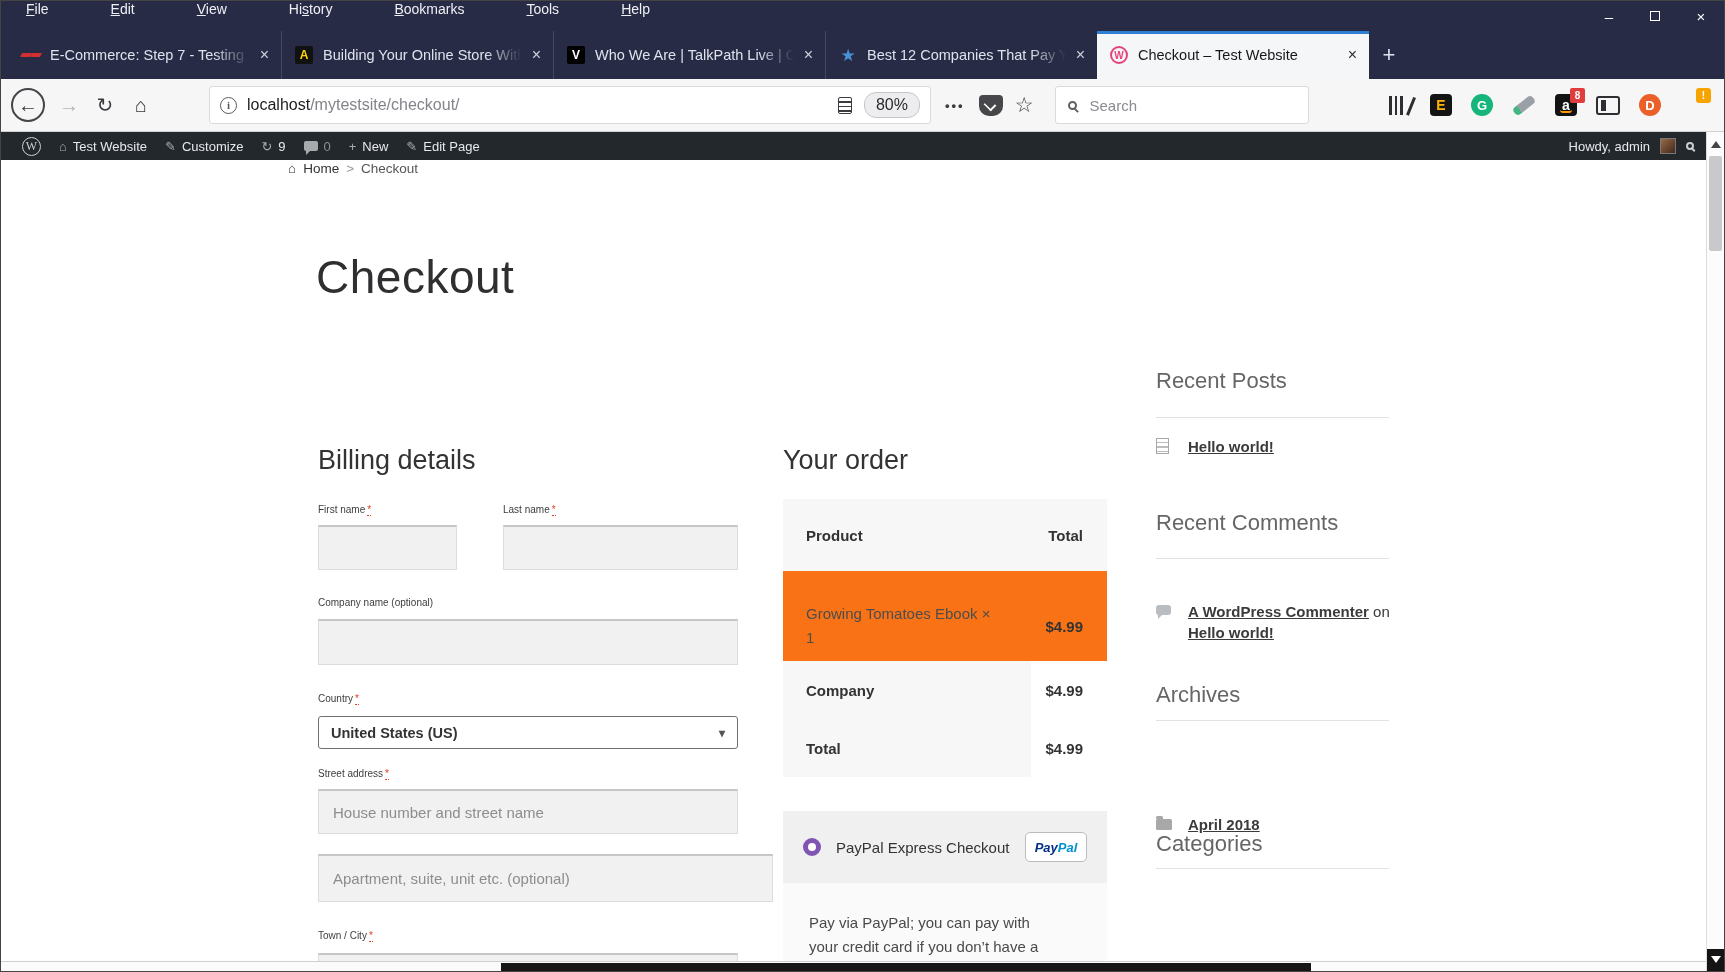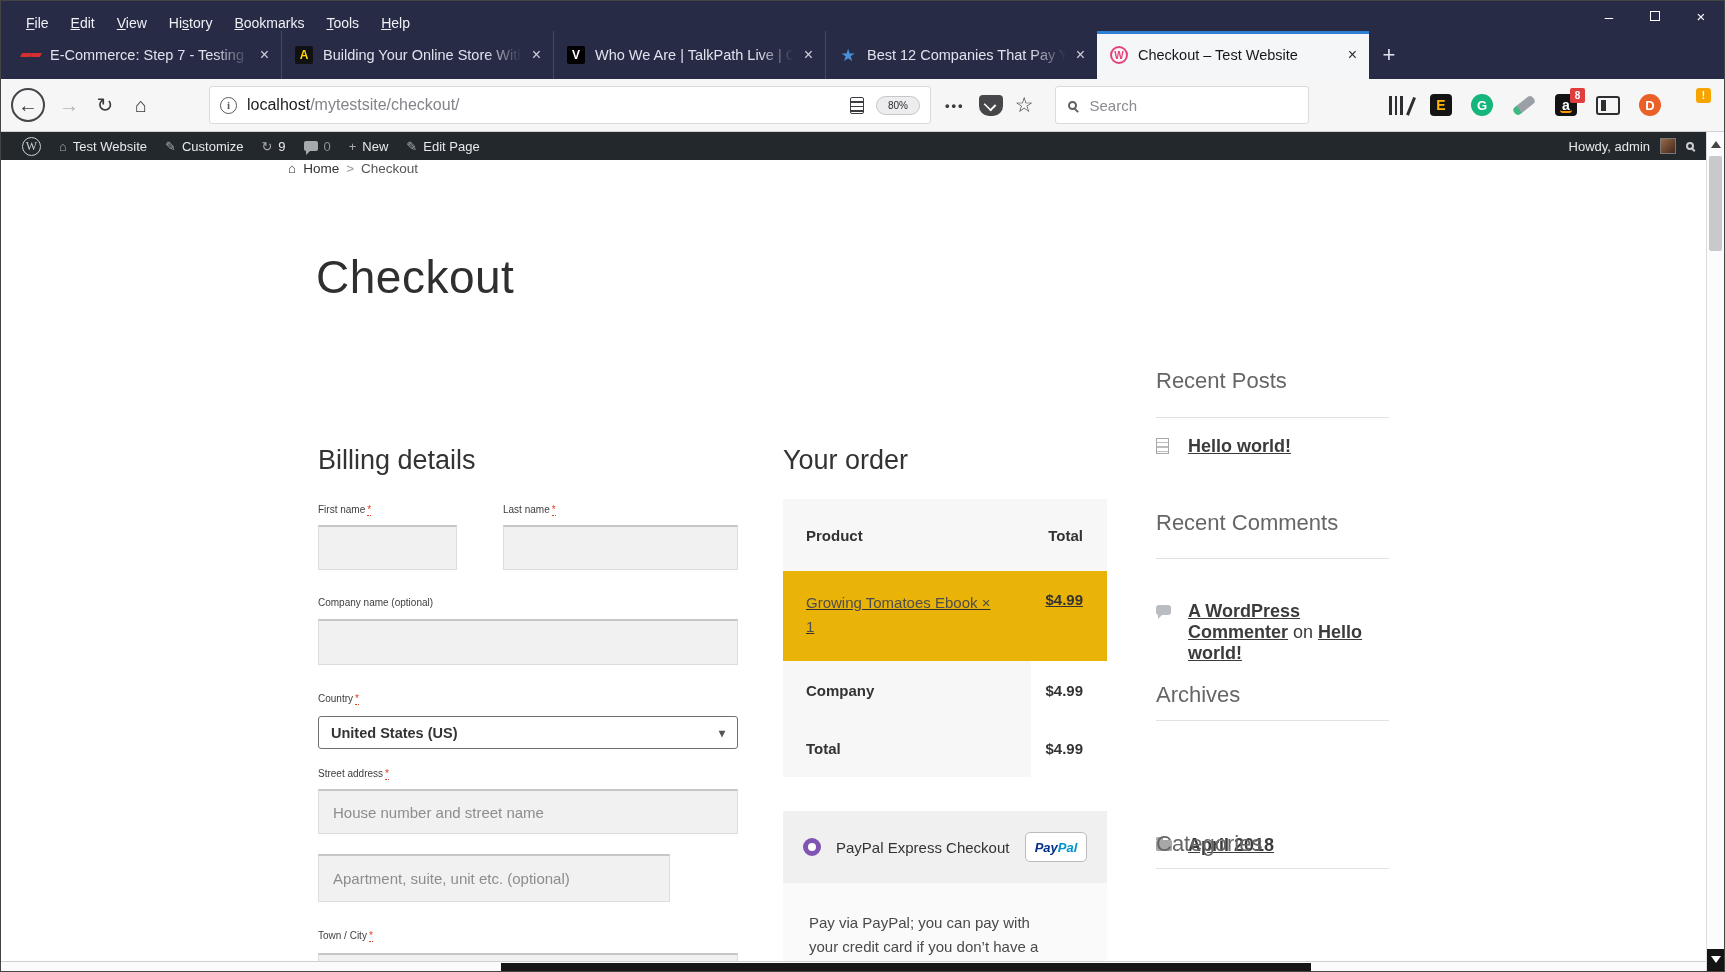--- a/index.html
+++ b/index.html
@@ -2,21 +2,21 @@
 <html><head>
 <meta charset="utf-8">
 <style>
   html,body{margin:0;padding:0;background:#888;}
   .screen{position:relative;width:1725px;height:972px;background:#fff;overflow:hidden;
     font-family:"Liberation Sans",sans-serif;border:1px solid #444;box-sizing:border-box;}
   .screen *{box-sizing:border-box;}
 
   
   .menubar{position:absolute;top:0;left:0;right:0;height:30px;background:#272b45;
-    display:flex;align-items:flex-end;padding-left:14px;color:#eef0f4;font-size:14px;}
+    display:flex;align-items:flex-start;padding-left:14px;color:#eef0f4;font-size:14px;gap:40px;}
   .menu-item{padding:0 11px;cursor:default;}
   .menu-item .u{text-decoration:underline;}
   .win-controls{position:absolute;right:0;top:0;height:30px;display:flex;}
   .win-btn{width:46px;height:30px;display:flex;align-items:center;justify-content:center;color:#fff;font-size:15px;}
   .max-box{width:10px;height:10px;border:1.5px solid #fff;}
 
   
   .tabbar{position:absolute;top:30px;left:0;right:0;height:48px;background:#272b45;display:flex;align-items:stretch;padding-left:8px;}
   .tab{width:272px;display:flex;align-items:center;padding:0 8px 0 12px;color:#dfe2ec;font-size:14.5px;position:relative;border-left:1px solid rgba(255,255,255,.14);}
   .tab:first-child{border-left:none;}
@@ -41,21 +41,21 @@
   .nav-btn.back{border:2px solid #45454a;border-radius:50%;width:34px;height:34px;margin-right:6px;}
   .nav-btn.fwd{color:#b4b4b8;}
   .urlbar{margin-left:50px;width:722px;height:38px;background:#fff;border:1px solid #dadade;border-radius:3px;
     display:flex;align-items:center;padding:0 10px;flex:none;}
   .info-ic{width:17px;height:17px;border:1.5px solid #5a5a5e;border-radius:50%;color:#5a5a5e;font-size:11px;font-weight:bold;
     display:flex;align-items:center;justify-content:center;flex:none;font-family:"Liberation Serif",serif;}
   .url-text{margin-left:10px;font-size:16px;color:#1c1c20;white-space:nowrap;}
   .url-text .path{color:#83838a;}
   .reader-icon{width:14px;height:17px;border:1.5px solid #3c3c40;background:
     repeating-linear-gradient(#fff 0 3px,#3c3c40 3px 4.5px);border-radius:2px;margin:0 12px 0 auto;flex:none;}
-  .zoom-pill{border:1px solid #c6c6ca;background:#ededf0;border-radius:12px;padding:3px 11px;font-size:10px;color:#2b2b2e;flex:none;}
+  .zoom-pill{border:1px solid #c6c6ca;background:#ededf0;border-radius:12px;padding:3px 11px;font-size:16px;color:#2b2b2e;flex:none;}
   .pageaction{margin-left:14px;font-size:13px;letter-spacing:2px;color:#3c3c40;font-weight:bold;flex:none;}
   .pocket-icon{width:24px;height:21px;background:#47464b;border-radius:4px 4px 10px 10px;margin-left:14px;position:relative;flex:none;}
   .pocket-icon::after{content:"";position:absolute;left:6px;top:5px;width:8px;height:8px;border-right:2.5px solid #fff;border-bottom:2.5px solid #fff;transform:rotate(45deg) scaleY(.8);}
   .star-btn{font-size:21px;color:#3c3c40;margin-left:12px;flex:none;}
   .searchbar{margin-left:22px;width:254px;height:38px;background:#fff;border:1px solid #dadade;border-radius:3px;
     display:flex;align-items:center;padding:0 12px;flex:none;color:#8a8a90;font-size:15px;}
   .lens{width:9px;height:9px;border:2px solid #5f5f64;border-radius:50%;position:relative;flex:none;}
   .lens::after{content:"";position:absolute;width:2px;height:6px;background:#5f5f64;right:-2px;bottom:-5px;transform:rotate(-45deg);}
   .searchbar .ph{margin-left:12px;}
   .ext-cluster{margin-left:auto;display:flex;align-items:center;gap:19px;padding-right:12px;}
@@ -108,21 +108,21 @@
   .f-input{background:#f1f1f1;border:1px solid #dcdcdc;border-top:2px solid #c6c6c6;width:100%;height:100%;
     font-family:"Liberation Sans",sans-serif;font-size:15px;color:#333;padding:0 14px;outline:none;}
   .f-input::placeholder{color:#8d8d8d;opacity:1;}
   .country-sel{background:#fff;border:1px solid #707070;border-radius:3px;display:flex;align-items:center;
     padding:0 12px;font-size:14.5px;font-weight:bold;color:#333;}
   .country-sel .caret{margin-left:auto;color:#555;font-size:12px;}
 
   .order-table{left:782px;top:339px;width:324px;font-size:15px;color:#333;}
   .ot-row{display:flex;align-items:center;}
   .ot-head{height:72px;background:#f7f7f7;font-weight:bold;}
-  .ot-item{height:90px;background:#eab308;align-items:flex-start;padding-top:20px;text-decoration:underline;}
+  .ot-item{height:90px;background:#f97316;align-items:center;padding-top:20px;}
   .ot-sub,.ot-tot{height:58px;}
   .ot-left{width:248px;padding-left:23px;}
   .ot-sub .ot-left,.ot-tot .ot-left{background:#f7f7f7;height:100%;display:flex;align-items:center;font-weight:bold;}
   .ot-right{flex:1;text-align:right;padding-right:24px;font-weight:bold;}
   .ot-item .ot-left{line-height:24px;color:#4d4d4d;}
   .payment-box{left:782px;top:651px;width:324px;height:184px;background:#fafafa;}
   .pay-row{height:72px;background:#f0f0f0;display:flex;align-items:center;padding:0 20px;}
   .radio{width:18px;height:18px;border-radius:50%;background:#fff;border:5.5px solid #7f54b3;flex:none;}
   .pay-label{margin-left:15px;font-size:15px;color:#333;}
   .pp-btn{margin-left:auto;width:62px;height:30px;background:#fff;border:1px solid #bbb;border-radius:5px;
@@ -132,21 +132,21 @@
   .pay-note{padding:28px 20px 0 26px;font-size:15px;color:#4a4a4a;line-height:24px;width:300px;}
 
   
   .sb-search{left:1155px;top:109px;width:233px;height:42px;background:#f3f3f3;border:1px solid #e0e0e0;border-top:1px solid #8f8f8f;
     display:flex;align-items:center;padding:0 14px;color:#8a8a8a;font-size:14.5px;}
   .sb-search .lens{border-color:#333;}
   .sb-search .lens::after{background:#333;}
   .sb-search .ph{margin-left:11px;}
   .sb-head{font-size:22px;font-weight:300;color:#666;}
   .sb-div{width:233px;border-top:1px solid #e2e2e2;height:0;}
-  .sb-item{width:240px;padding-left:32px;position:relative;font-size:18px;line-height:21px;color:#3b3b3b;}
+  .sb-item{width:240px;padding-left:32px;position:relative;font-size:15px;line-height:21px;color:#3b3b3b;}
   .sb-link{font-weight:bold;text-decoration:underline;color:#3b3b3b;}
   .doc-icon{position:absolute;left:0;top:2px;width:13px;height:16px;border:1.5px solid #a8a8a8;background:
     repeating-linear-gradient(#fff 0 3px,#bdbdbd 3px 4.5px);}
   .bubble-icon{position:absolute;left:0;top:4px;width:15px;height:10px;background:#b9bcc0;border-radius:3px;}
   .bubble-icon::after{content:"";position:absolute;left:2px;bottom:-4px;border:3.5px solid transparent;border-top-color:#b9bcc0;border-left-color:#b9bcc0;}
   .folder-icon{position:absolute;left:0;top:5px;width:16px;height:11px;background:#a8a8a8;border-radius:1.5px;}
   .folder-icon::before{content:"";position:absolute;top:-3px;left:0;width:7px;height:3px;background:#a8a8a8;border-radius:1.5px 1.5px 0 0;}
 
   
   .vscroll{position:absolute;top:131px;right:0;width:18px;bottom:0;background:#fcfcfd;border-left:1px solid #ddd;}
@@ -320,21 +320,21 @@
     <div class="abs" style="left:317px;top:459px;width:420px;height:46px;"><input class="f-input" style=""></div>
 
     <div class="abs f-label" style="left:317px;top:533px;"><span>Country</span><span class="req">*</span></div>
     <div class="abs country-sel" style="left:317px;top:556px;width:420px;height:33px;">
       <span>United States (US)</span>
       <span class="caret">▾</span>
     </div>
 
     <div class="abs f-label" style="left:317px;top:608px;"><span>Street address</span><span class="req">*</span></div>
     <div class="abs" style="left:317px;top:629px;width:420px;height:45px;"><input class="f-input" placeholder="House number and street name" style=""></div>
-    <div class="abs" style="left:317px;top:694px;width:352px;height:48px;"><input class="f-input" placeholder="Apartment, suite, unit etc. (optional)" style=""></div>
+    <div class="abs" style="left:317px;top:694px;width:455px;height:48px;"><input class="f-input" placeholder="Apartment, suite, unit etc. (optional)" style=""></div>
 
     <div class="abs f-label" style="left:317px;top:770px;"><span>Town / City</span><span class="req">*</span></div>
     <div class="abs" style="left:317px;top:793px;width:420px;height:46px;"><input class="f-input" style=""></div>
 
     <div class="abs sec-head" style="left:782px;top:285px;">Your order</div>
     <div class="abs order-table">
       <div class="ot-row ot-head">
         <span class="ot-left">Product</span>
         <span class="ot-right">Total</span>
       </div>

